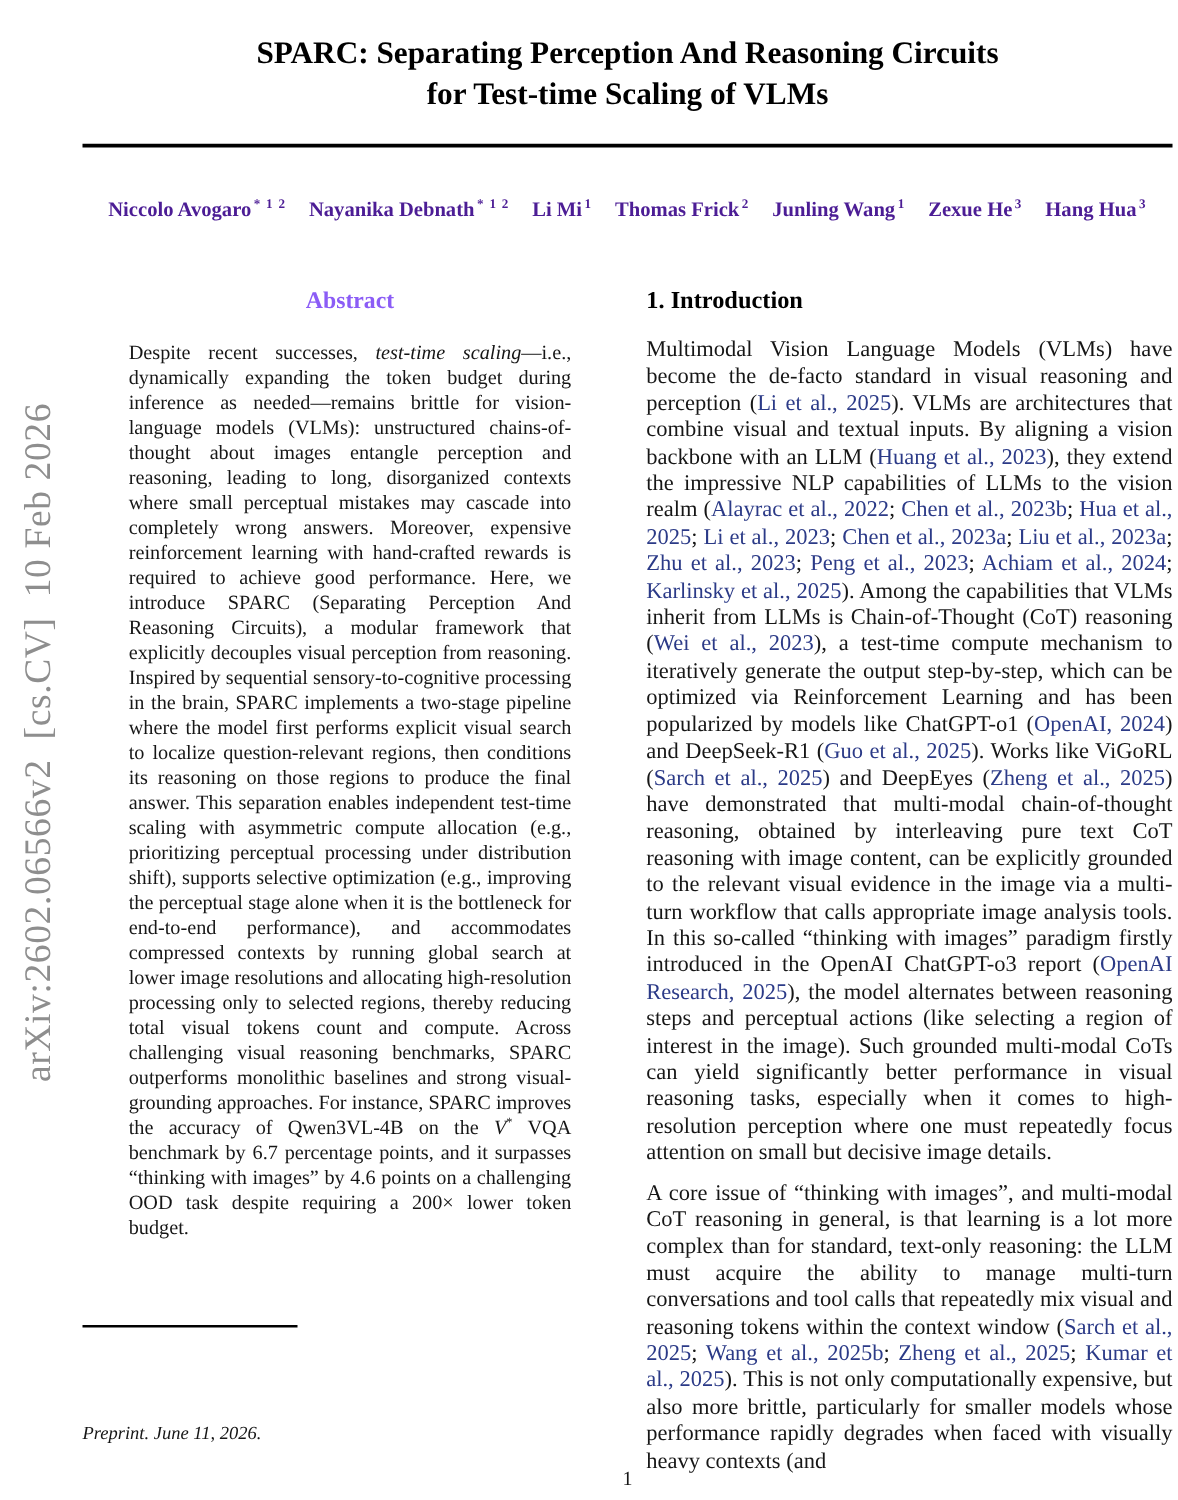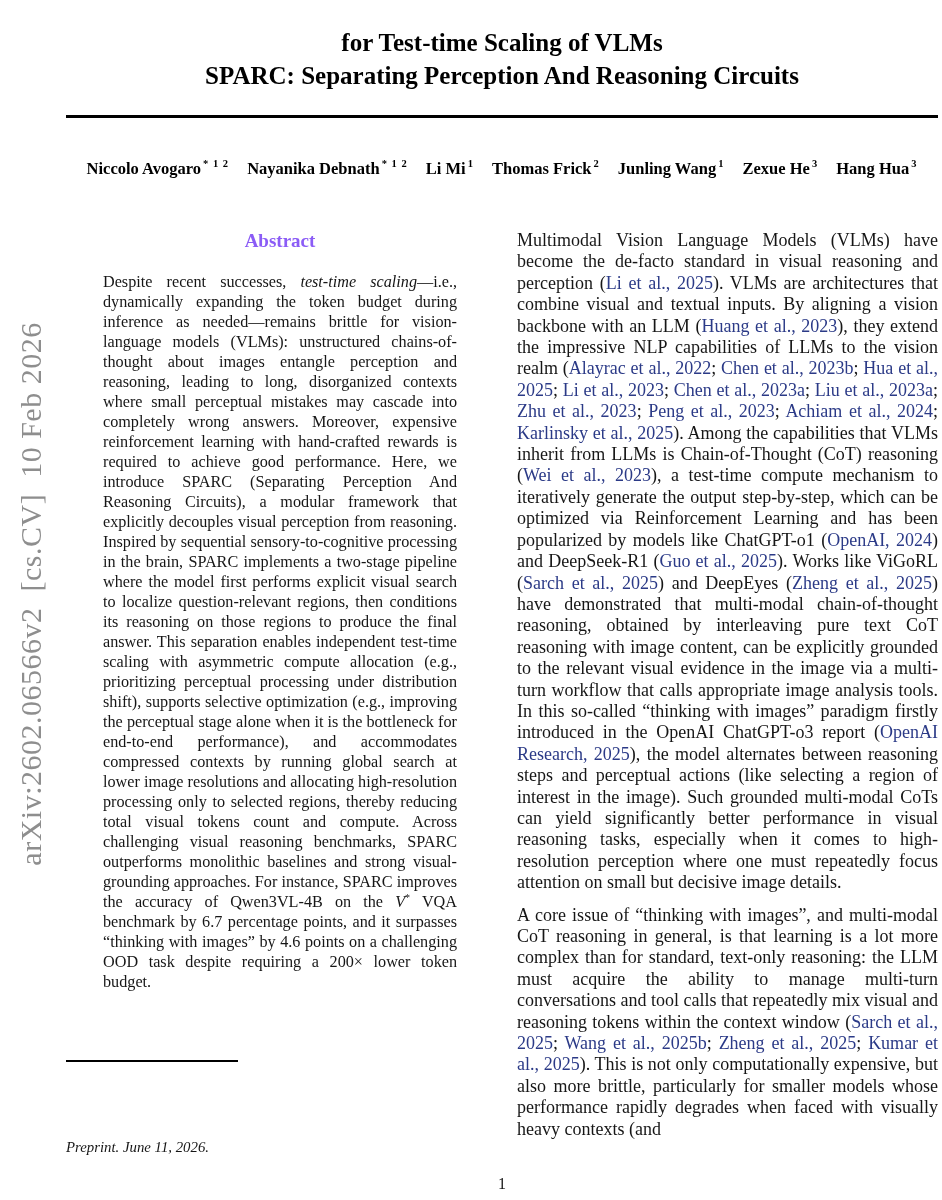--- a/index.html
+++ b/index.html
@@ -30,21 +30,21 @@
     text-align: center; font-weight: bold; font-size: 25px; line-height: 33px;
     color: #000;
   }
   .title-rule {
     position: absolute; top: 115px; left: 66px; width: 872px; height: 3px;
     background: #000;
   }
   .authors {
     position: absolute; top: 151px; left: 66px; width: 872px;
     text-align: center; font-weight: bold; font-size: 16.5px; line-height: 26px;
-    color: #000000;
+    color: #4c1d95;
   }
   .author { margin: 0 7px; white-space: nowrap; }
   .author sup { font-size: 10.5px; margin-left: 2px; letter-spacing: 1px; }
 
   
   .col-left  { position: absolute; left: 66px;  top: 230px; width: 407px; }
   .col-right { position: absolute; left: 517px; top: 230px; width: 421px; }
 
   .abstract-heading {
     width: 354px; margin-left: 37px;
@@ -94,22 +94,22 @@
   .seg-email  { color: inherit; }
 </style>
 </head>
 <body>
 
 <div class="page">
 
   <div class="watermark">arXiv:2602.06566v2  [cs.CV]  10 Feb 2026</div>
 
   <div class="title">
+    <div>SPARC: Separating Perception And Reasoning Circuits</div>
     <div>for Test-time Scaling of VLMs</div>
-    <div>SPARC: Separating Perception And Reasoning Circuits</div>
   </div>
 
   <div class="title-rule"></div>
 
   <div class="authors">
     <div>
       <span class="author"><span>Niccolo Avogaro</span><sup>* 1 2</sup></span>
       <span class="author"><span>Nayanika Debnath</span><sup>* 1 2</sup></span>
       <span class="author"><span>Li Mi</span><sup>1</sup></span>
       <span class="author"><span>Thomas Frick</span><sup>2</sup></span>
@@ -118,20 +118,21 @@
       <span class="author"><span>Hang Hua</span><sup>3</sup></span>
     </div>
   </div>
 
   <div class="col-left">
     <div class="abstract-heading">Abstract</div>
     <div class="abstract-body"><span class="seg-plain">Despite recent successes, </span><span class="seg-italic">test-time scaling</span><span class="seg-plain">—i.e., dynamically expanding the token budget during inference as needed—remains brittle for vision-language models (VLMs): unstructured chains-of-thought about images entangle perception and reasoning, leading to long, disorganized contexts where small perceptual mistakes may cascade into completely wrong answers. Moreover, expensive reinforcement learning with hand-crafted rewards is required to achieve good performance. Here, we introduce SPARC (Separating Perception And Reasoning Circuits), a modular framework that explicitly decouples visual perception from reasoning. Inspired by sequential sensory-to-cognitive processing in the brain, SPARC implements a two-stage pipeline where the model first performs explicit visual search to localize question-relevant regions, then conditions its reasoning on those regions to produce the final answer. This separation enables independent test-time scaling with asymmetric compute allocation (e.g., prioritizing perceptual processing under distribution shift), supports selective optimization (e.g., improving the perceptual stage alone when it is the bottleneck for end-to-end performance), and accommodates compressed contexts by running global search at lower image resolutions and allocating high-resolution processing only to selected regions, thereby reducing total visual tokens count and compute. Across challenging visual reasoning benchmarks, SPARC outperforms monolithic baselines and strong visual-grounding approaches. For instance, SPARC improves the accuracy of Qwen3VL-4B on the </span><span class="seg-italic">V</span><span class="seg-sup">*</span><span class="seg-plain"> VQA benchmark by 6.7 percentage points, and it surpasses “thinking with images” by 4.6 points on a challenging OOD task despite requiring a 200× lower token budget.</span></div>
   </div>
 
   <div class="col-right">
+    <div class="section-heading">1. Introduction</div>
     <div class="body-par"><span class="seg-plain">Multimodal Vision Language Models (VLMs) have become the de-facto standard in visual reasoning and perception (</span><span class="seg-cite">Li et al., 2025</span><span class="seg-plain">). VLMs are architectures that combine visual and textual inputs. By aligning a vision backbone with an LLM (</span><span class="seg-cite">Huang et al., 2023</span><span class="seg-plain">), they extend the impressive NLP capabilities of LLMs to the vision realm (</span><span class="seg-cite">Alayrac et al., 2022</span><span class="seg-plain">; </span><span class="seg-cite">Chen et al., 2023b</span><span class="seg-plain">; </span><span class="seg-cite">Hua et al., 2025</span><span class="seg-plain">; </span><span class="seg-cite">Li et al., 2023</span><span class="seg-plain">; </span><span class="seg-cite">Chen et al., 2023a</span><span class="seg-plain">; </span><span class="seg-cite">Liu et al., 2023a</span><span class="seg-plain">; </span><span class="seg-cite">Zhu et al., 2023</span><span class="seg-plain">; </span><span class="seg-cite">Peng et al., 2023</span><span class="seg-plain">; </span><span class="seg-cite">Achiam et al., 2024</span><span class="seg-plain">; </span><span class="seg-cite">Karlinsky et al., 2025</span><span class="seg-plain">). Among the capabilities that VLMs inherit from LLMs is Chain-of-Thought (CoT) reasoning (</span><span class="seg-cite">Wei et al., 2023</span><span class="seg-plain">), a test-time compute mechanism to iteratively generate the output step-by-step, which can be optimized via Reinforcement Learning and has been popularized by models like ChatGPT-o1 (</span><span class="seg-cite">OpenAI, 2024</span><span class="seg-plain">) and DeepSeek-R1 (</span><span class="seg-cite">Guo et al., 2025</span><span class="seg-plain">). Works like ViGoRL (</span><span class="seg-cite">Sarch et al., 2025</span><span class="seg-plain">) and DeepEyes (</span><span class="seg-cite">Zheng et al., 2025</span><span class="seg-plain">) have demonstrated that multi-modal chain-of-thought reasoning, obtained by interleaving pure text CoT reasoning with image content, can be explicitly grounded to the relevant visual evidence in the image via a multi-turn workflow that calls appropriate image analysis tools. In this so-called “thinking with images” paradigm firstly introduced in the OpenAI ChatGPT-o3 report (</span><span class="seg-cite">OpenAI Research, 2025</span><span class="seg-plain">), the model alternates between reasoning steps and perceptual actions (like selecting a region of interest in the image). Such grounded multi-modal CoTs can yield significantly better performance in visual reasoning tasks, especially when it comes to high-resolution perception where one must repeatedly focus attention on small but decisive image details.</span></div>
     <div class="body-par"><span class="seg-plain">A core issue of “thinking with images”, and multi-modal CoT reasoning in general, is that learning is a lot more complex than for standard, text-only reasoning: the LLM must acquire the ability to manage multi-turn conversations and tool calls that repeatedly mix visual and reasoning tokens within the context window (</span><span class="seg-cite">Sarch et al., 2025</span><span class="seg-plain">; </span><span class="seg-cite">Wang et al., 2025b</span><span class="seg-plain">; </span><span class="seg-cite">Zheng et al., 2025</span><span class="seg-plain">; </span><span class="seg-cite">Kumar et al., 2025</span><span class="seg-plain">). This is not only computationally expensive, but also more brittle, particularly for smaller models whose performance rapidly degrades when faced with visually heavy contexts (and</span></div>
   </div>
 
   <div class="footnote-rule"></div>
   <div class="preprint">Preprint. June 11, 2026.</div>
 
   <div class="pagenum">1</div>
 
 </div>

